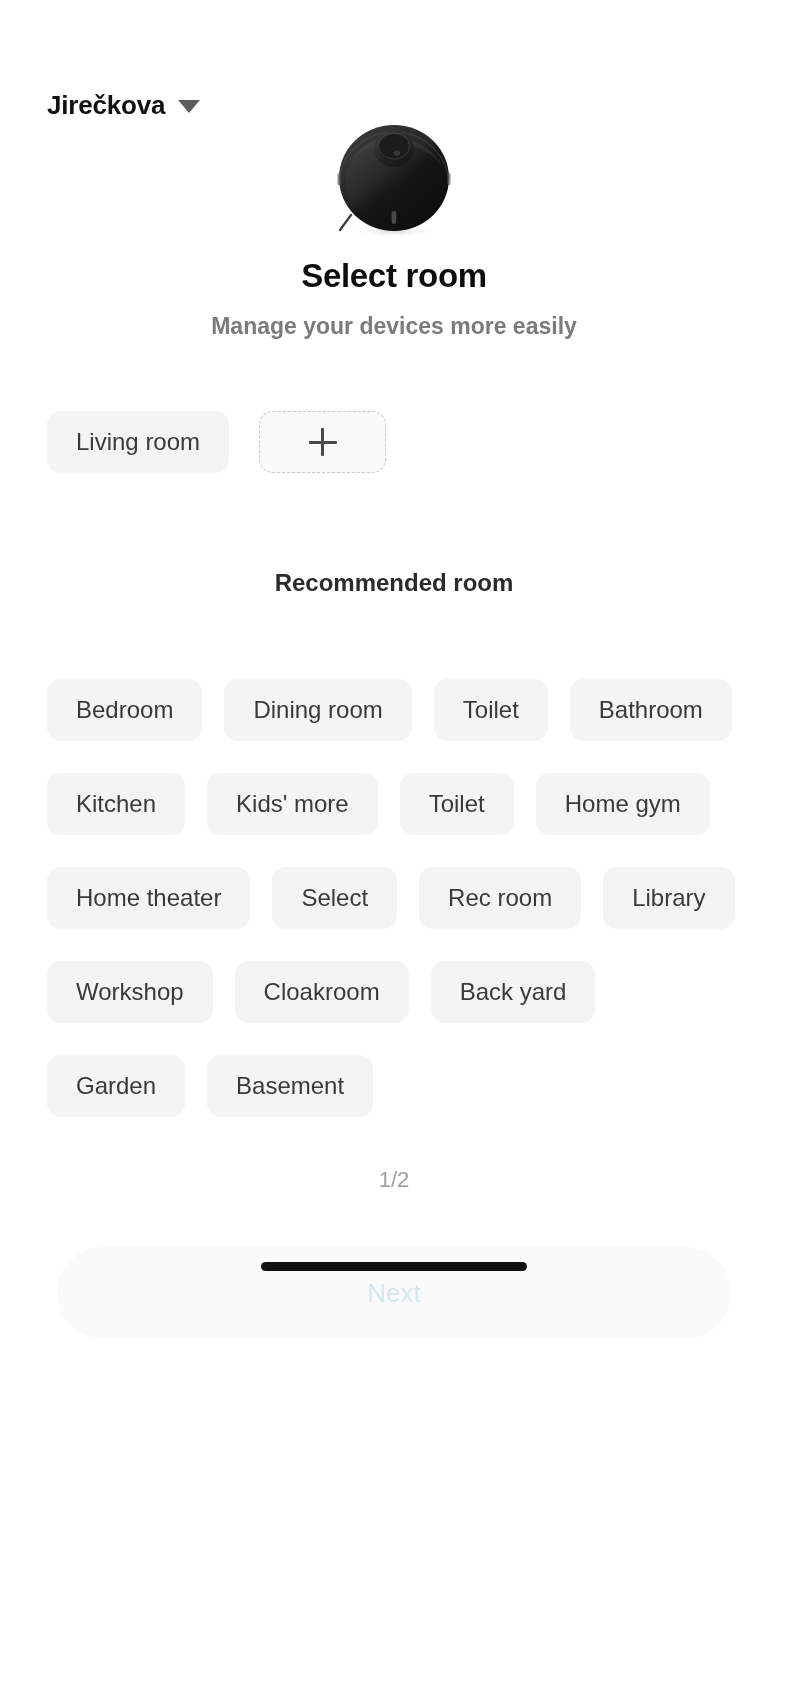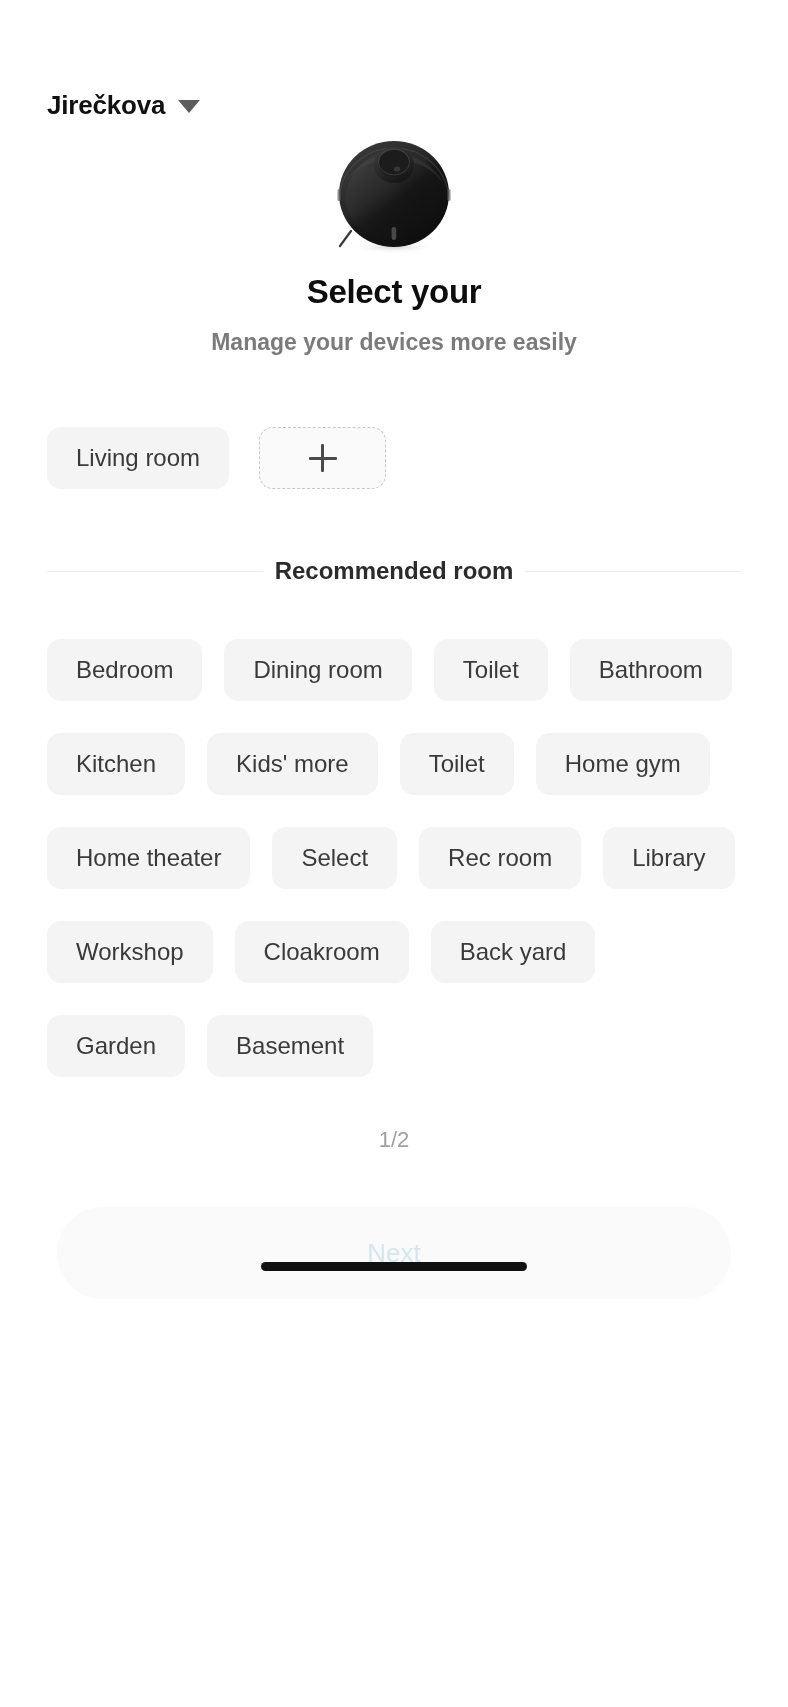--- a/index.html
+++ b/index.html
@@ -134,21 +134,22 @@
     top: 0; left: 12.5px;
     height: 28px; width: 3px;
   }
 
   
   .rec-divider {
     margin-top: 68px;
     padding: 0 47px;
     display: flex;
     align-items: center;
-    gap: 12px;
+    gap: 28px;
+    flex-direction: column;
   }
   .rec-line {
     flex: 1;
     height: 1px;
     background: #ececec;
   }
   .rec-label {
     font-size: 24px;
     font-weight: bold;
     color: #2b2b2b;
@@ -265,21 +266,21 @@
         <ellipse cx="61" cy="26" rx="20" ry="18" fill="url(#turretGrad)"></ellipse>
         <ellipse cx="61" cy="24.5" rx="15.5" ry="13.5" fill="#1c1c1c"></ellipse>
         <ellipse cx="61" cy="23" rx="15.5" ry="13" fill="none" stroke="#4c4c4c" stroke-width="1" opacity="0.6"></ellipse>
         <ellipse cx="64" cy="30" rx="3.2" ry="2.6" fill="#3c3c3c" opacity="0.85"></ellipse>
 
         <rect x="58.6" y="88" width="4.6" height="13" rx="2.3" fill="#4f4f4f" opacity="0.9"></rect>
       </svg>
     </div>
   </div>
 
-  <div class="title">Select your</div>
+  <div class="title">Select room</div>
   <div class="subtitle">Manage your devices more easily</div>
 
   <div class="selected-row">
     <button class="chip chip-selected">Living room</button>
     <button class="chip chip-add">
       <span class="plus"></span>
     </button>
   </div>
 
   <div class="rec-divider">

